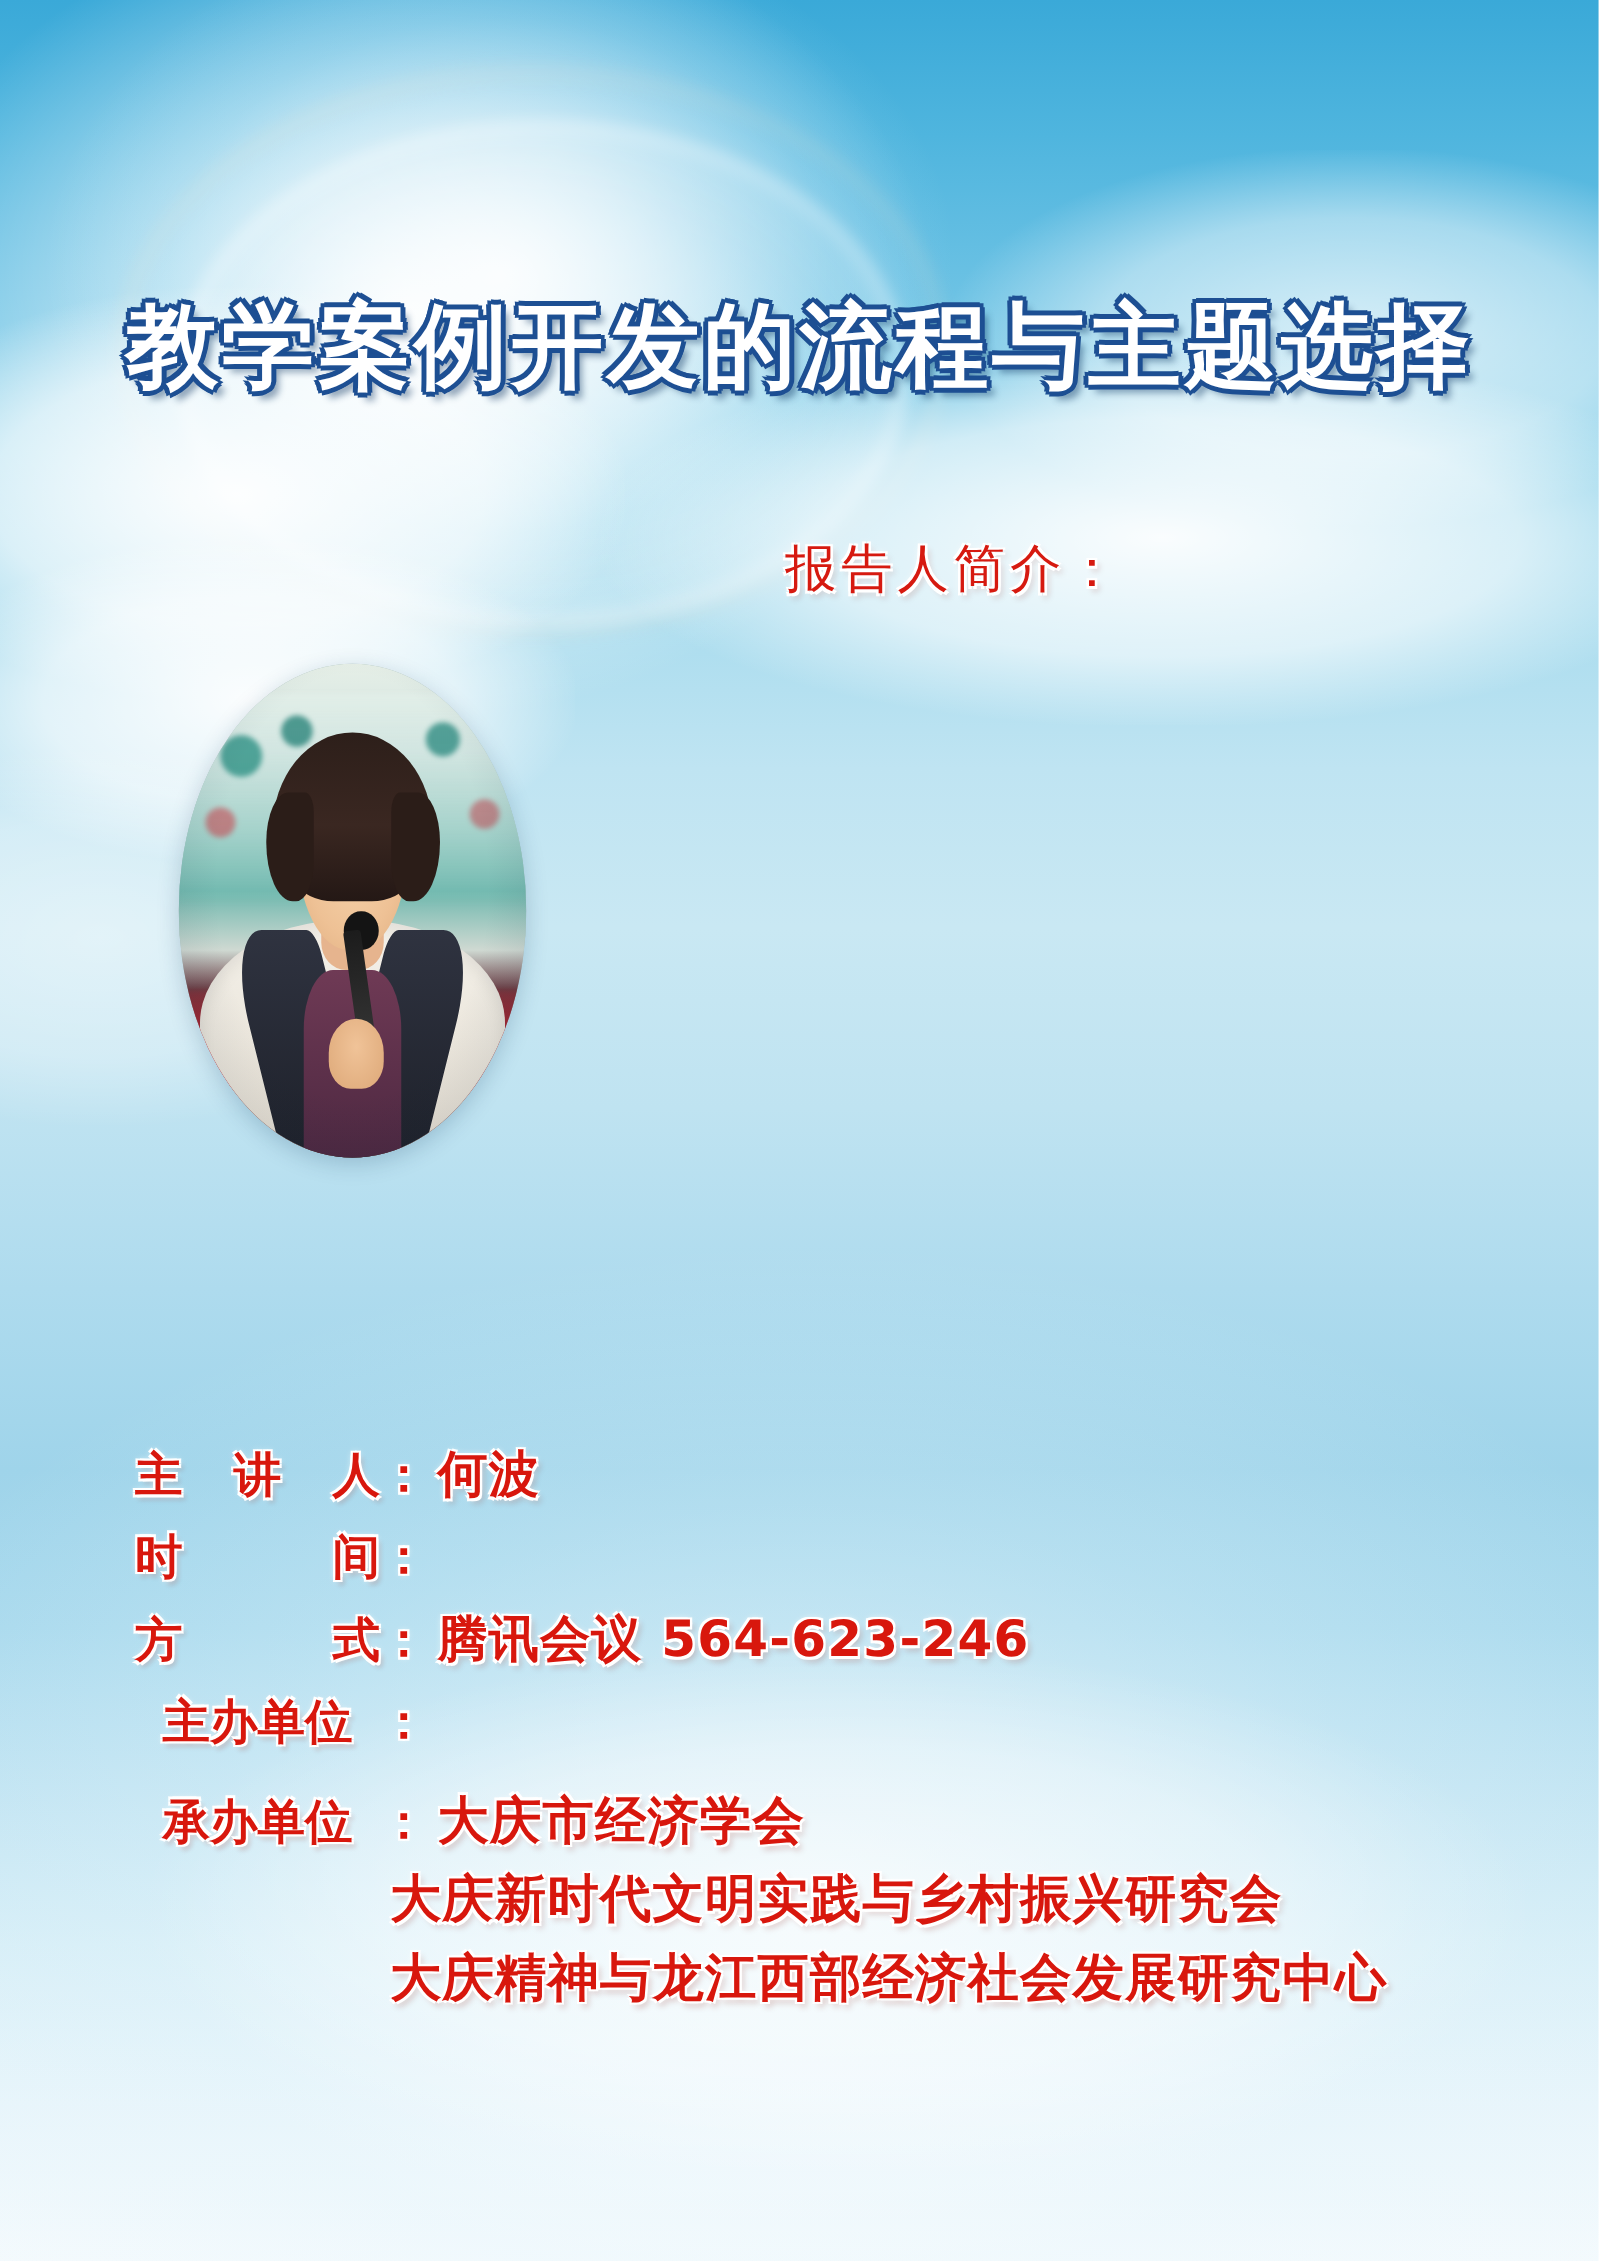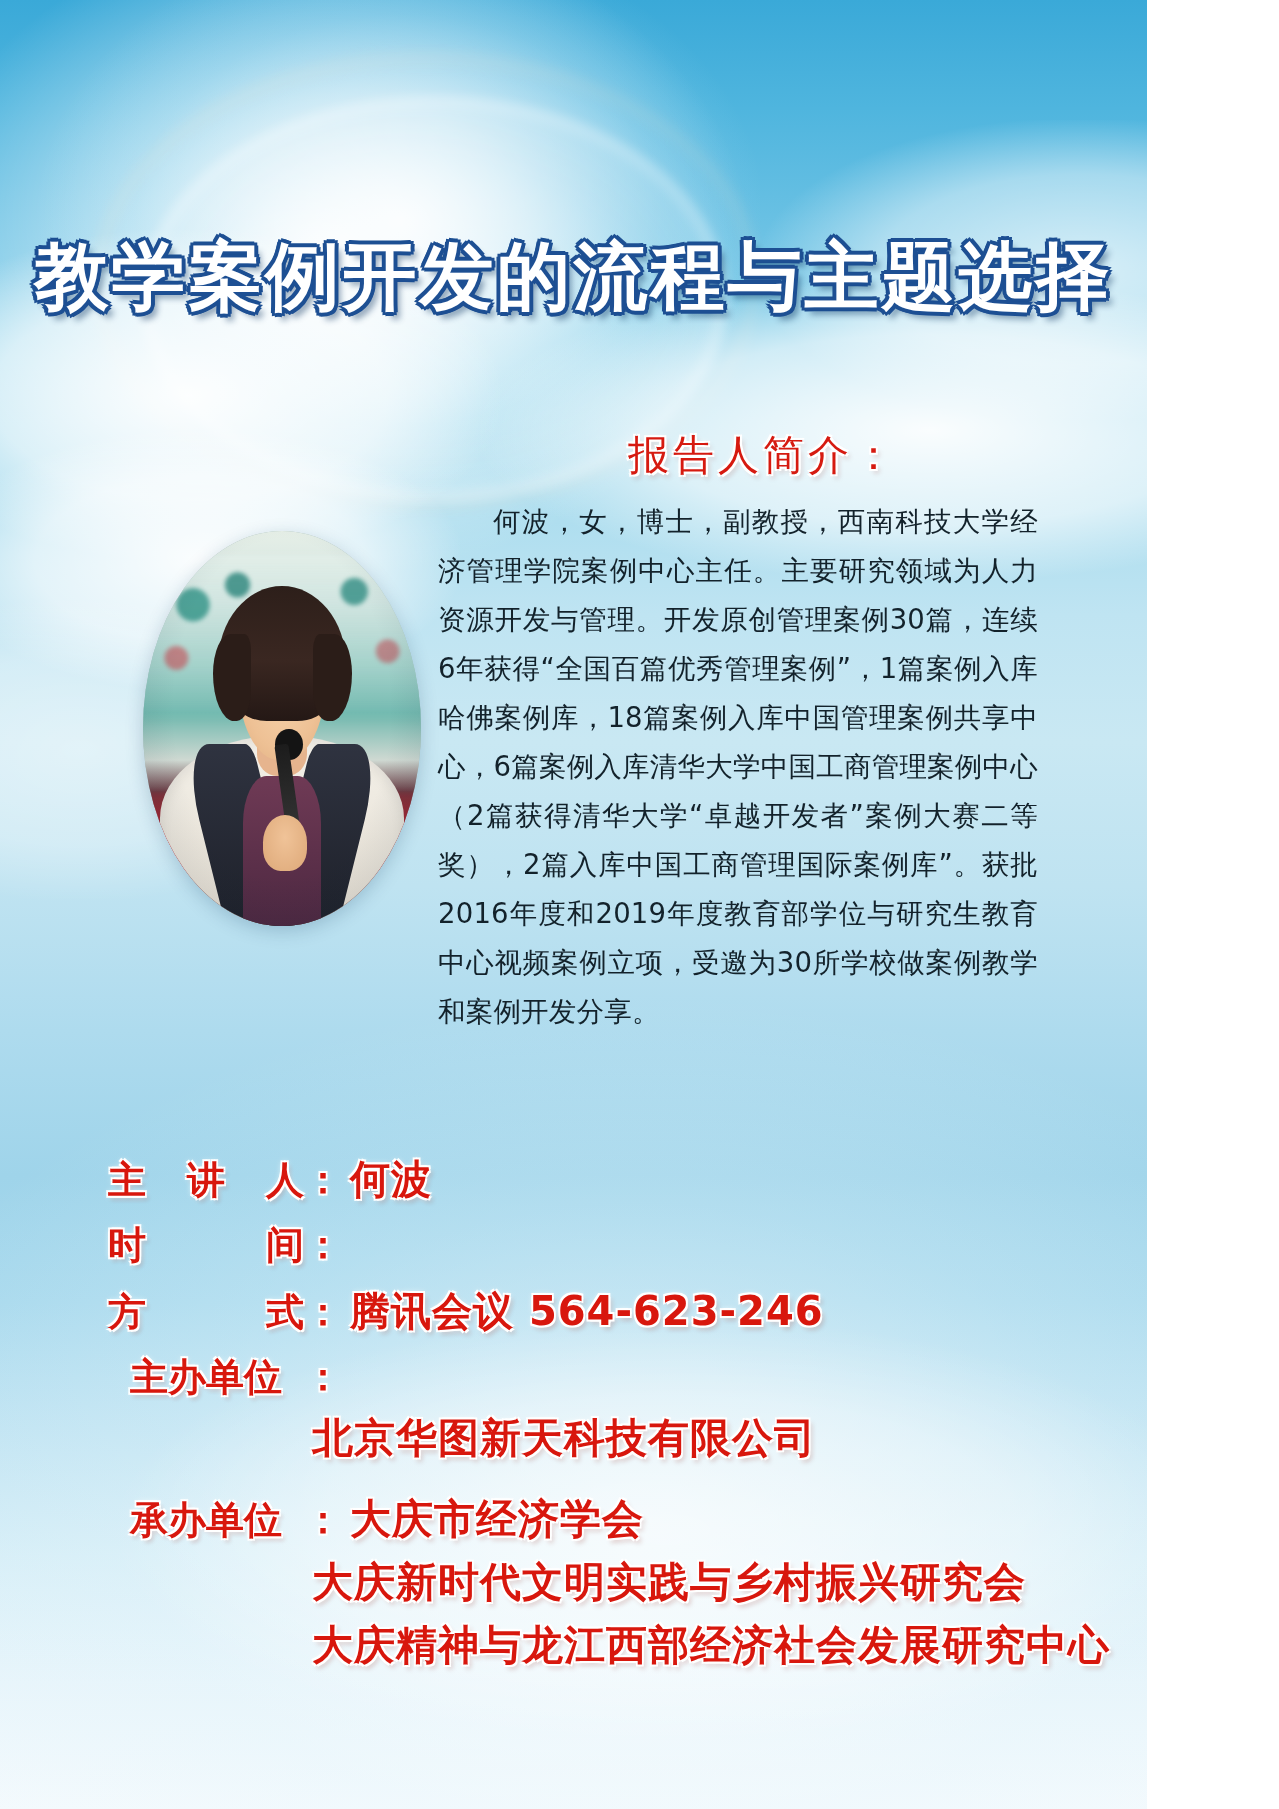--- a/index.html
+++ b/index.html
@@ -6,21 +6,21 @@
     margin: 0;
     padding: 0;
     background: #ffffff;
   }
   body {
     font-family: "Liberation Sans", "DejaVu Sans", sans-serif;
   }
 
   .poster {
     position: relative;
-    width: 1147px;
+    width: 1279px;
     height: 1809px;
     overflow: hidden;
     background:
       radial-gradient(ellipse 620px 480px at 330px 250px, rgba(255,255,255,0.95) 0%, rgba(255,255,255,0.55) 32%, rgba(255,255,255,0.0) 68%),
       radial-gradient(ellipse 1100px 700px at 640px 1520px, rgba(255,255,255,0.60) 0%, rgba(230,246,252,0.25) 45%, rgba(255,255,255,0) 75%),
       linear-gradient(180deg,
         #3aa9d8 0%,
         #4fb5de 6%,
         #6cc2e4 13%,
         #8ed2ea 20%,
@@ -310,21 +310,20 @@
     <div class="ph-face"></div>
     <div class="ph-hair"></div>
     <div class="ph-hair2"></div>
     <div class="ph-hair3"></div>
     <div class="ph-mic-head"></div>
     <div class="ph-mic"></div>
     <div class="ph-hand"></div>
     <div class="ph-vignette"></div>
   </div>
 
-  <div class="bio-body">何波，女，博士，副教授，西南科技大学经济管理学院案例中心主任。主要研究领域为人力资源开发与管理。开发原创管理案例30篇，连续6年获得“全国百篇优秀管理案例”，1篇案例入库哈佛案例库，18篇案例入库中国管理案例共享中心，6篇案例入库清华大学中国工商管理案例中心（2篇获得清华大学“卓越开发者”案例大赛二等奖），2篇入库中国工商管理国际案例库”。获批2016年度和2019年度教育部学位与研究生教育中心视频案例立项，受邀为30所学校做案例教学和案例开发分享。</div>
 
   <div class="info-block">
 
     <div class="info-row">
       <span class="info-label lab-spaced">
         <span>主</span>
         <span>讲</span>
         <span>人</span>
       </span>
       <span class="colon">：</span>
@@ -345,23 +344,20 @@
         <span>式</span>
       </span>
       <span class="colon">：</span>
       <span class="info-value">腾讯会议 564-623-246</span>
     </div>
 
     <div class="info-row org-row">
       <span class="info-label lab-plain">主办单位</span>
       <span class="colon">：</span>
     </div>
-    <div class="info-row org-row org-cont">
-      <span class="info-value">北京华图新天科技有限公司</span>
-    </div>
 
     <div class="spacer-row"></div>
 
     <div class="info-row org-row">
       <span class="info-label lab-plain">承办单位</span>
       <span class="colon">：</span>
       <span class="info-value">大庆市经济学会</span>
     </div>
     <div class="info-row org-row org-cont">
       <span class="info-value">大庆新时代文明实践与乡村振兴研究会</span>

